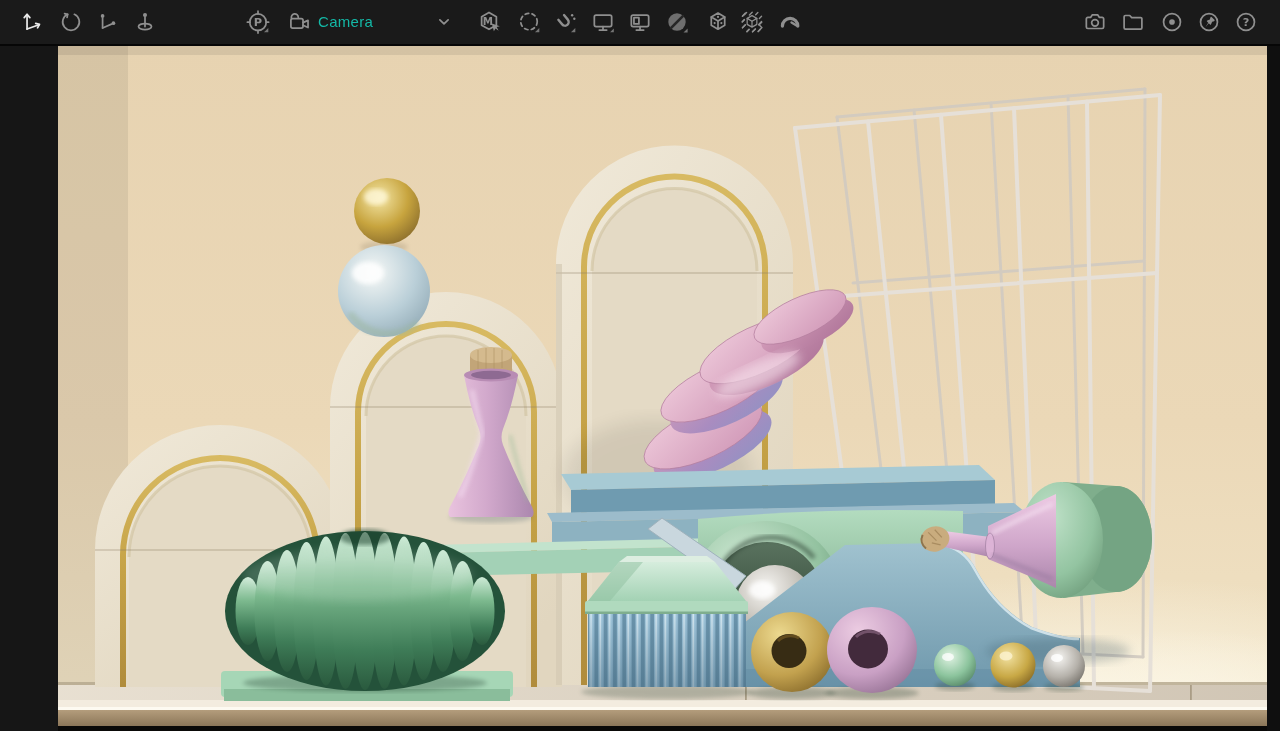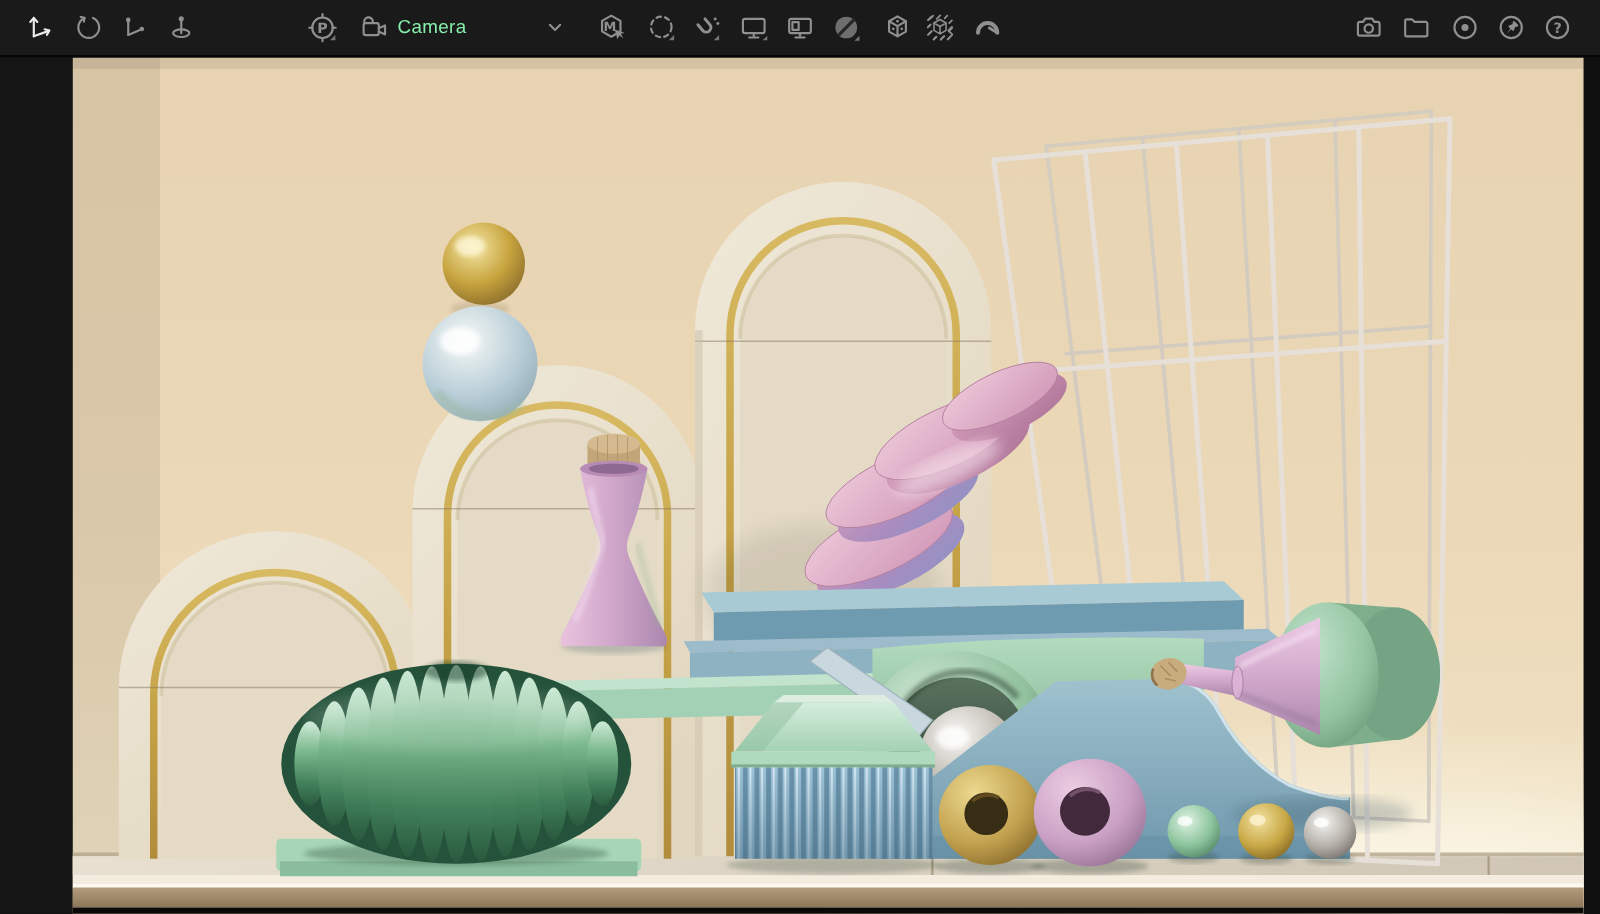--- a/index.html
+++ b/index.html
@@ -9,21 +9,21 @@
   #toolbar{position:absolute;left:0;top:0;width:1280px;height:44px;background:#1a1a1a;
     border-bottom:2px solid #060606;z-index:5;}
   .tbtn{position:absolute;top:7px;width:30px;height:30px;display:flex;align-items:center;
     justify-content:center;background:transparent;border:none;padding:0;cursor:pointer;}
   .tbtn svg{stroke:#8f8f8f;fill:none;stroke-width:1.6;stroke-linecap:round;stroke-linejoin:round;}
   .tbtn.sel svg{stroke:#eaeaea;}
   .tbtn svg .fl{fill:#8f8f8f;stroke:none;}
   .tbtn svg .tri{fill:#757575;stroke:none;}
   .tbtn svg text{fill:#8f8f8f;stroke:none;font-family:"DejaVu Sans",sans-serif;font-weight:bold;}
   #camera-label{position:absolute;left:318px;top:0;height:32px;line-height:44px;
-    color:#86efac;font-size:15px;letter-spacing:.3px;}
+    color:#14b8a6;font-size:15px;letter-spacing:.3px;}
   
   #left-frame{position:absolute;left:0;top:45px;width:58px;height:686px;background:#161616;}
   #right-frame{position:absolute;left:1267px;top:45px;width:13px;height:686px;background:#0f0f0f;}
   #viewport{position:absolute;left:58px;top:45px;width:1209px;height:686px;background:#000;}
   #viewport svg{display:block;}
 </style>
 </head>
 <body>
 <div id="root">
 

